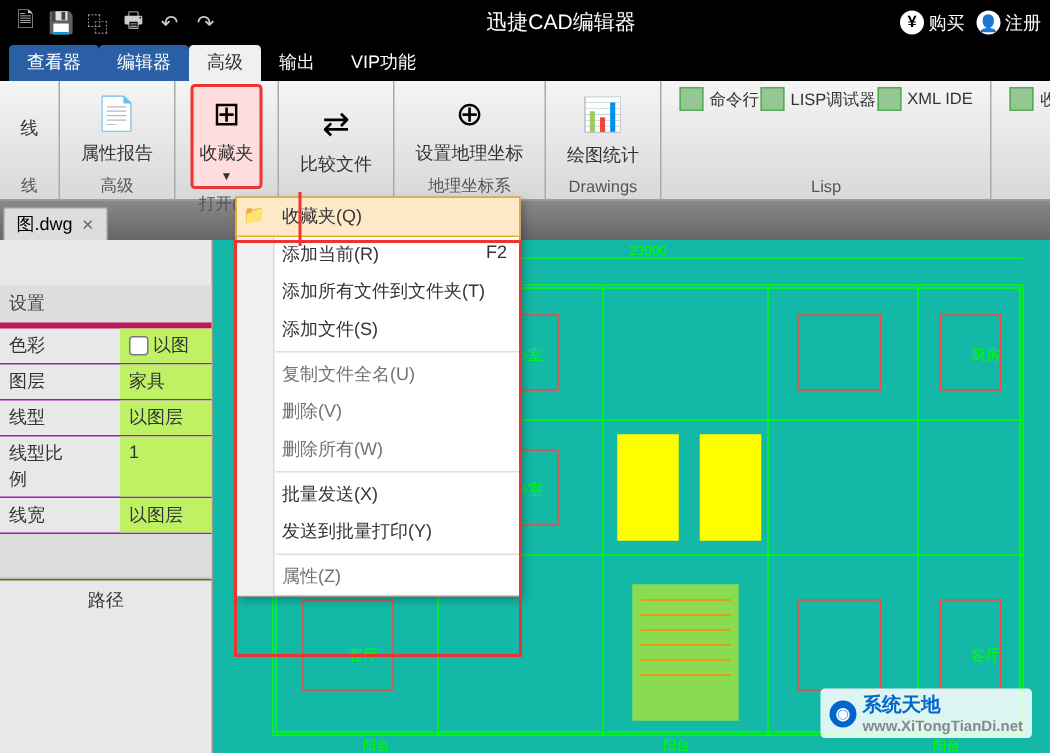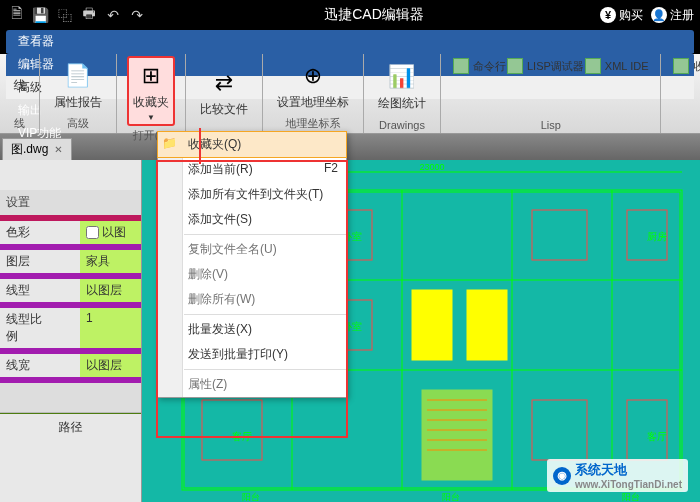--- a/index.html
+++ b/index.html
@@ -5,21 +5,21 @@
 * { box-sizing: border-box; margin: 0; padding: 0; }
 body { font-family: "Microsoft YaHei", "SimSun", sans-serif; font-size: 12px; background: #666; width: 700px; height: 502px; overflow: hidden; position: relative; }
 
 .titlebar { background: #000; color: #fff; height: 30px; display: flex; align-items: center; padding: 0 6px; }
 .tb-icons { display: flex; gap: 2px; }
 .tb-icon { width: 22px; height: 22px; display: flex; align-items: center; justify-content: center; color: #ccc; font-size: 14px; }
 .tb-title { flex: 1; text-align: center; color: #fff; font-size: 14px; }
 .tb-right { display: flex; gap: 8px; align-items: center; }
 .tb-badge { background: #fff; color: #000; border-radius: 50%; width: 16px; height: 16px; display: flex; align-items: center; justify-content: center; font-size: 11px; font-weight: bold; }
 
-.tabs { background: #000; display: flex; padding: 0 6px; height: 24px; flex-direction: column; }
+.tabs { background: #000; display: flex; padding: 0 6px; height: 24px; }
 .tab { padding: 3px 12px; color: #fff; font-size: 12px; border-top-left-radius: 3px; border-top-right-radius: 3px; }
 .tab.blue { background: #2a5fa5; }
 .tab.active { background: #f0f0f0; color: #333; }
 
 .ribbon { background: linear-gradient(#f5f5f5, #d8d8d8); height: 80px; display: flex; border-bottom: 1px solid #999; }
 .rgroup { border-right: 1px solid #aaa; padding: 2px 10px; display: flex; flex-direction: column; align-items: center; justify-content: space-between; }
 .rgroup-content { display: flex; gap: 12px; flex: 1; align-items: center; }
 .rbtn { display: flex; flex-direction: column; align-items: center; gap: 2px; padding: 2px 4px; }
 .rbtn.highlight { background: #fdd; border: 2px solid #e33; border-radius: 3px; }
 .rbtn-icon { width: 32px; height: 32px; display: flex; align-items: center; justify-content: center; font-size: 22px; }
@@ -28,22 +28,22 @@
 .rmini { display: flex; flex-direction: row; gap: 1px; padding: 2px; }
 .rmini-row { display: flex; align-items: center; gap: 4px; font-size: 11px; color: #333; white-space: nowrap; }
 .rmini-icon { width: 16px; height: 16px; background: #94c794; border: 1px solid #5a5; display: inline-block; }
 
 .docbar { background: linear-gradient(#888, #666); height: 26px; display: flex; align-items: center; padding: 0 2px; }
 .doctab { background: #ddd; border: 1px solid #999; border-bottom: none; padding: 2px 8px; margin-top: 4px; display: flex; align-items: center; gap: 6px; font-size: 12px; }
 .doctab .x { color: #666; font-size: 10px; }
 
 .content { display: flex; height: calc(502px - 30px - 24px - 80px - 26px); }
 .leftpane { width: 142px; background: #e8e8e8; border-right: 1px solid #999; }
-.propgrid-hdr { background: #ddd; padding: 4px 6px; border-bottom: 6px solid #be185d; color: #444; }
-.proprow { display: flex; border-bottom: 6px solid #a21caf; }
+.propgrid-hdr { background: #ddd; padding: 4px 6px; border-bottom: 4px solid #be185d; color: #444; }
+.proprow { display: flex; border-bottom: 1px solid #a21caf; }
 .propkey { width: 55px; padding: 3px 6px; color: #333; }
 .propval { flex: 1; padding: 3px 6px; color: #333; background: #bef264; margin-left: 25px; }
 .propval.chk { display: flex; align-items: center; gap: 3px; }
 .propval.chk input { margin: 0; }
 .route { padding: 5px 0; text-align: center; color: #333; border-top: 1px solid #4d7c0f; }
 
 .canvas { flex: 1; background: #14b8a6; position: relative; overflow: hidden; }
 
 .menu { position: absolute; left: 157px; top: 131px; width: 190px; background: #fff; border: 1px solid #999; box-shadow: 2px 2px 6px rgba(0,0,0,0.3); z-index: 100; }
 .menu::before { content: ""; position: absolute; left: 0; top: 0; width: 24px; height: 100%; background: #f0f0f0; border-right: 1px solid #ddd; }

